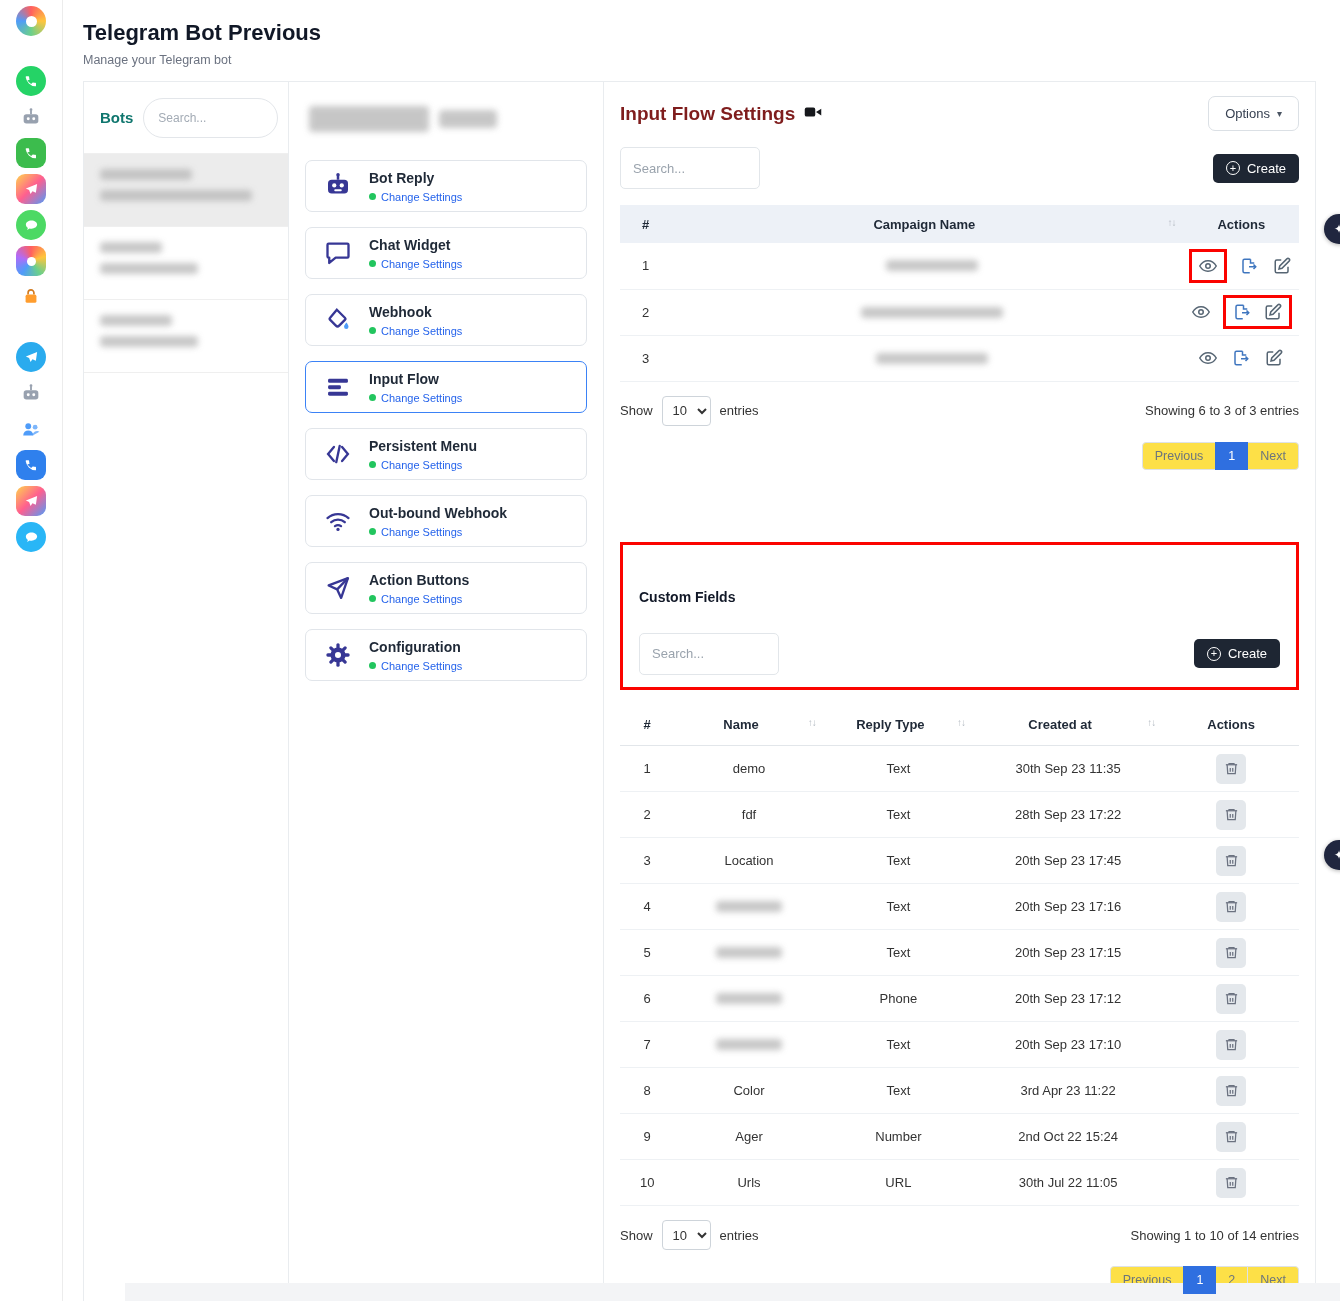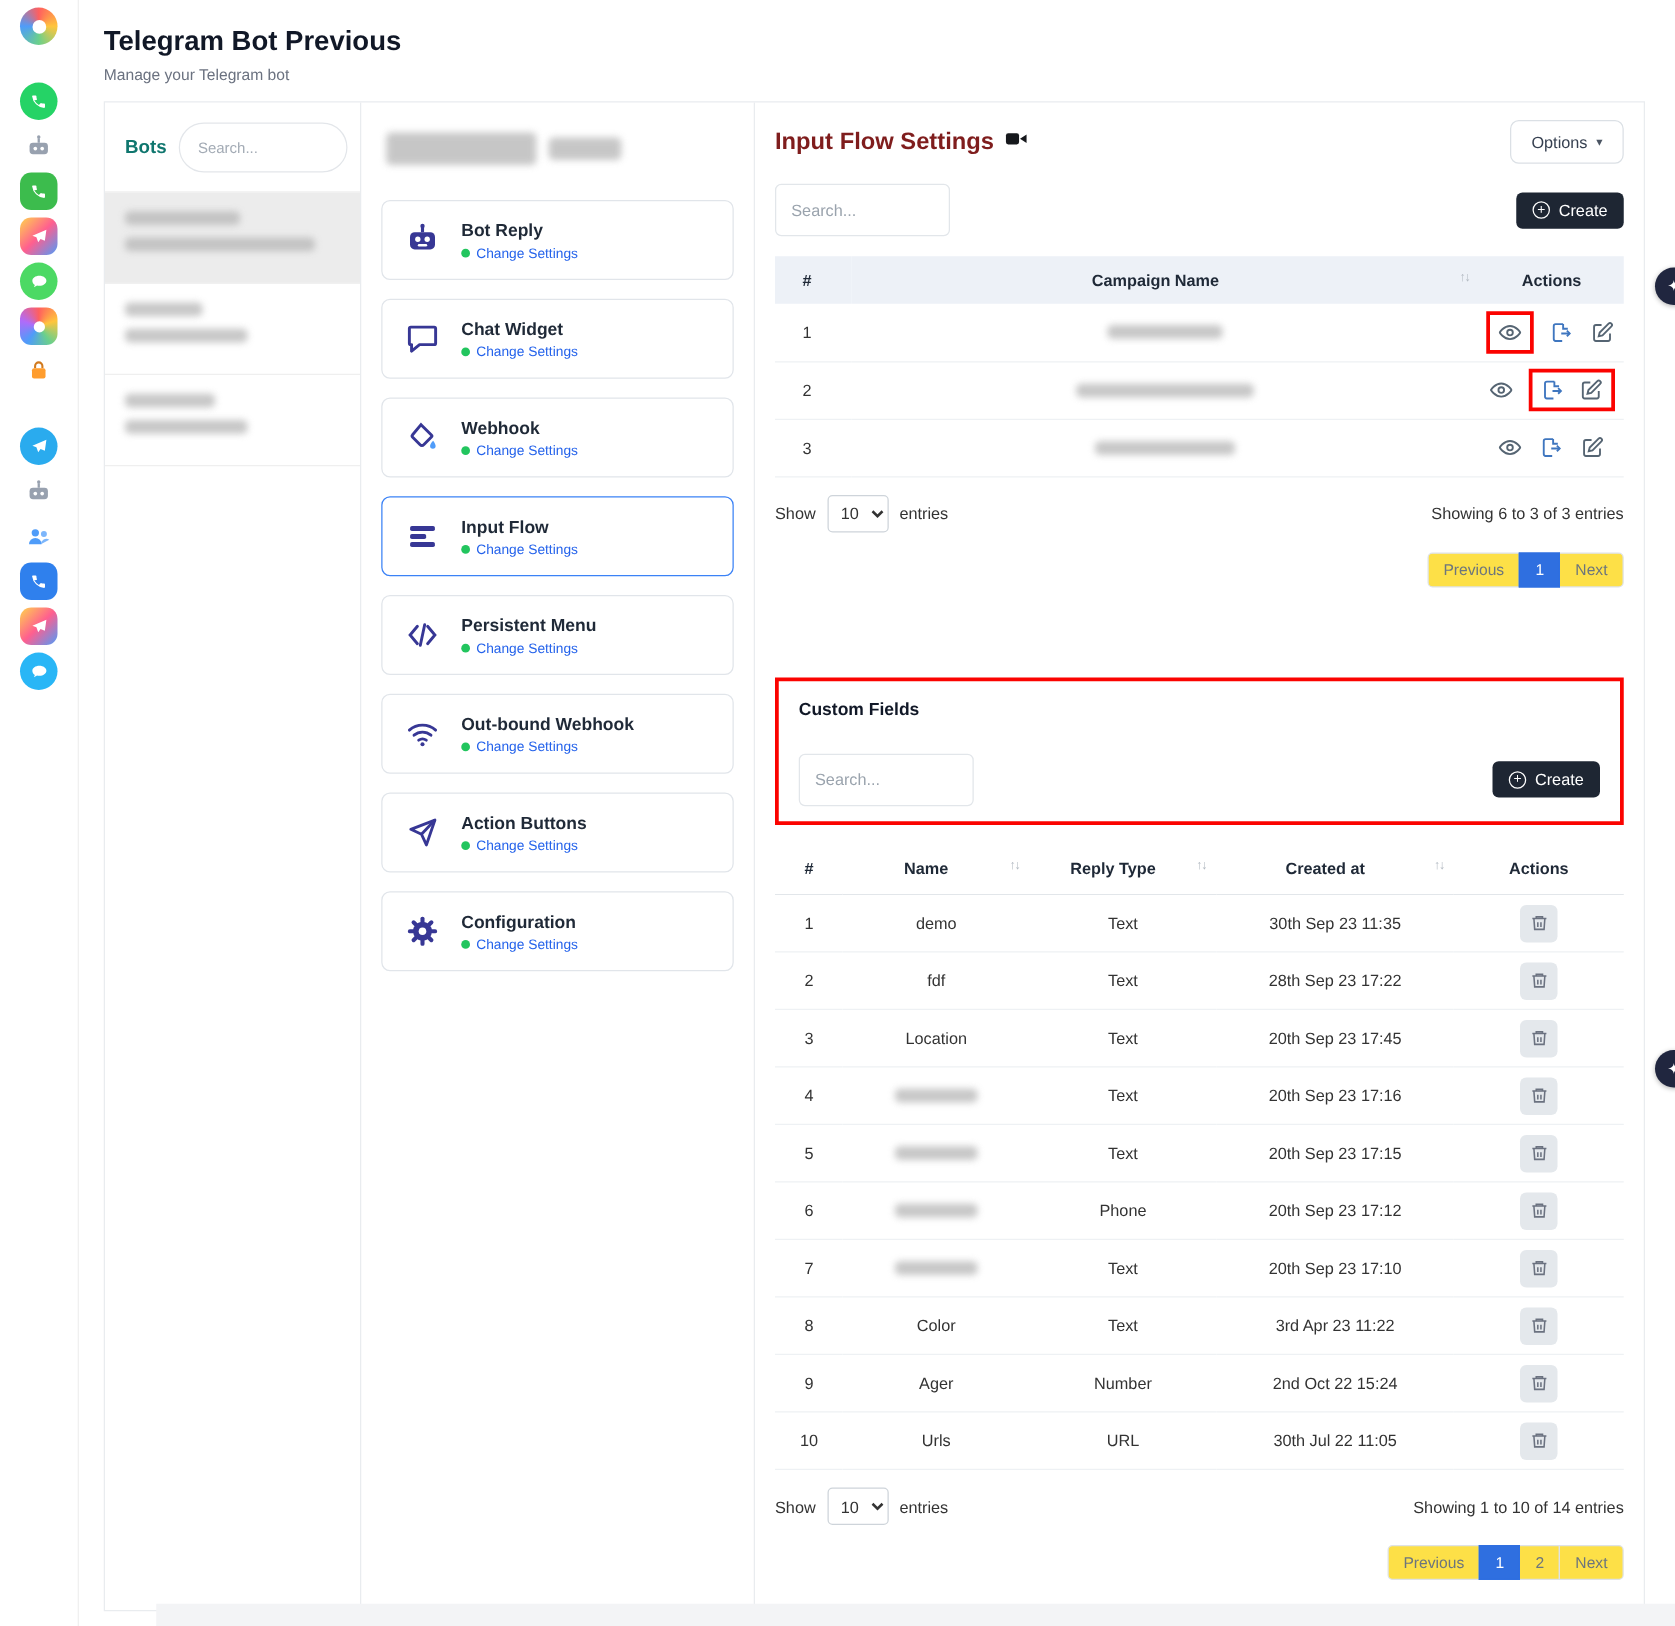--- a/index.html
+++ b/index.html
@@ -29,21 +29,21 @@
   .bots-search { flex:1; min-width:0; height:40px; border:1px solid #e3e6ea; border-radius:20px; padding:0 14px; font-size:12px; color:#444; outline:none; }
   .bots-search::placeholder { color:#a3abb5; }
   .bot-item { padding:15px 16px; border-bottom:1px solid #efefef; display:flex; flex-direction:column; gap:10px; min-height:73px; cursor:pointer; }
   .bot-item.selected { background:#ececec; }
   
   .blur-block { background:#b9b9b9; border-radius:4px; filter:blur(3px); opacity:.8; height:11px; }
   
   .col-settings { width:315px; border-right:1px solid #e9ecef; padding-bottom:24px; }
   .bot-title-area { height:74px; display:flex; align-items:center; gap:10px; padding:0 20px; }
   .cards { padding:4px 16px 0; }
-  .card { border:1px solid #e1e5ea; border-radius:7px; height:64px; display:flex; align-items:center; gap:12px; padding:0 13px; margin-bottom:15px; background:#fff; cursor:pointer; }
+  .card { border:1px solid #e1e5ea; border-radius:7px; height:52px; display:flex; align-items:center; gap:12px; padding:0 13px; margin-bottom:15px; background:#fff; cursor:pointer; }
   .card.selected { border:1px solid #3b82f6; }
   .card-icon { width:38px; display:flex; align-items:center; justify-content:center; }
   .card-title { font-size:14px; font-weight:600; color:#1f2937; }
   .cs-link { font-size:11px; color:#2563eb; display:flex; align-items:center; gap:5px; margin-top:5px; cursor:pointer; }
   .cs-dot { width:7px; height:7px; border-radius:50%; background:#22c55e; flex:0 0 auto; }
   
   .col-right { flex:1; padding:14px 16px 24px; position:relative; min-width:0; }
   .if-head { display:flex; align-items:center; justify-content:space-between; }
   .if-title-wrap { display:flex; align-items:center; gap:9px; }
   .if-title { font-size:19px; font-weight:700; color:#7f1d1d; }
@@ -69,21 +69,21 @@
   .show-entries { display:flex; align-items:center; gap:9px; font-size:13px; color:#333; }
   .page-size { height:30px; border:1px solid #ced4da; border-radius:4px; font-size:13px; color:#333; padding:0 6px; background:#fff; }
   .summary { font-size:13px; color:#333; }
   .pager { display:flex; justify-content:flex-end; margin-top:16px; }
   .page-btn { border:1px solid #dee2e6; background:#fde047; color:#6c757d; font-size:12.5px; padding:6px 12px; margin-left:-1px; cursor:pointer; }
   .page-btn:first-child { border-radius:4px 0 0 4px; }
   .page-btn:last-child { border-radius:0 4px 4px 0; }
   .page-btn.active { background:#2f6fe0; border-color:#2f6fe0; color:#fff; position:relative; z-index:2; }
   
   .cf-box { border:3px solid #fb0300; padding:14px 16px 12px; margin-top:72px; }
-  .cf-title { font-size:14px; font-weight:600; color:#111827; }
+  .cf-title { font-size:14px; font-weight:600; color:#111827;margin-top:30px; }
   .cf-toolbar { margin-top:28px; display:flex; justify-content:space-between; align-items:center; }
   .tbl2 { margin-top:14px; }
   .tbl2 thead th { background:#fff; height:42px; font-weight:700; color:#1f2937; text-align:center; border-bottom:1px solid #e2e6ea; position:relative; }
   .tbl2 tbody td { height:46px; border-bottom:1px solid #eef1f4; color:#333; text-align:center; }
   .tbl2 .c-num { width:8%; }
   .tbl2 .c-name { width:22%; }
   .tbl2 .c-type { width:22%; }
   .tbl2 .c-date { width:28%; }
   .tbl2 .c-act { width:20%; }
   .trash-btn { width:30px; height:30px; border-radius:5px; background:#e4e8ec; display:inline-flex; align-items:center; justify-content:center; cursor:pointer; }

